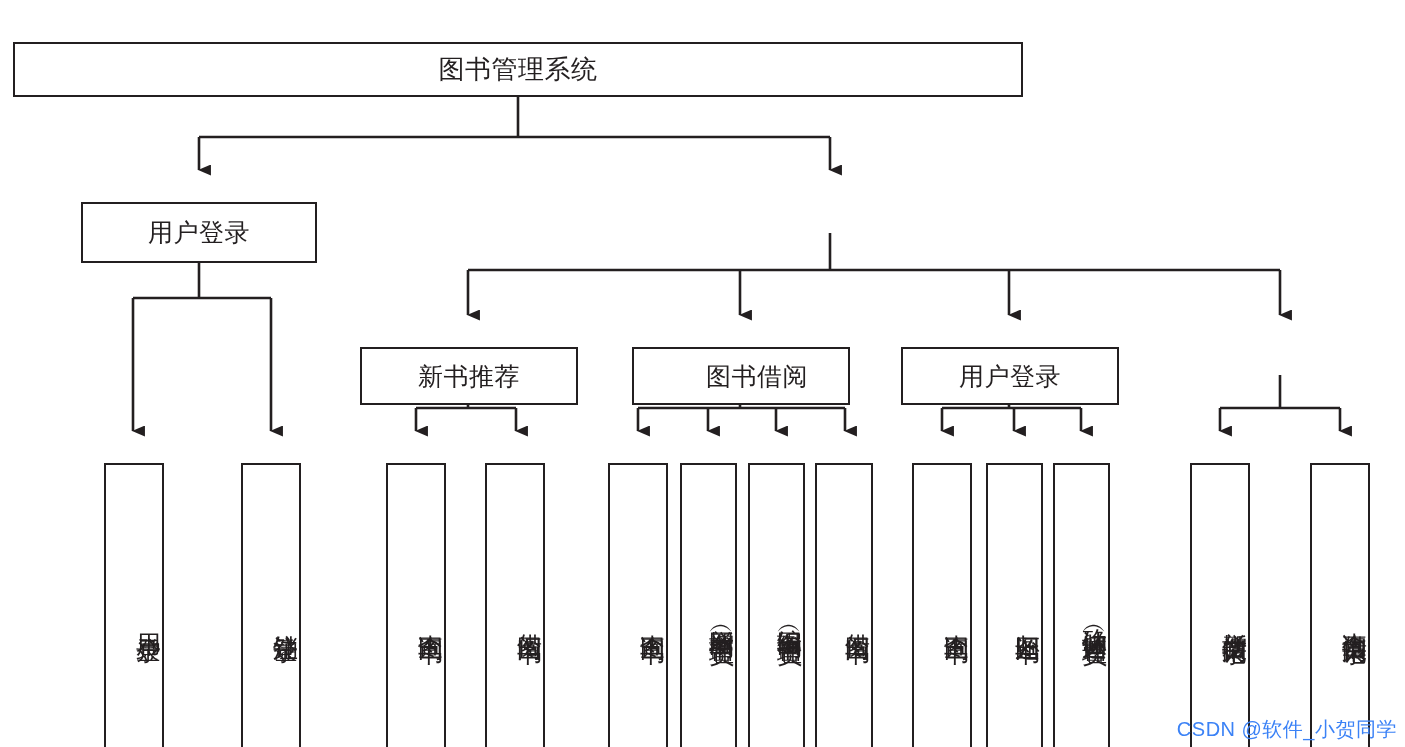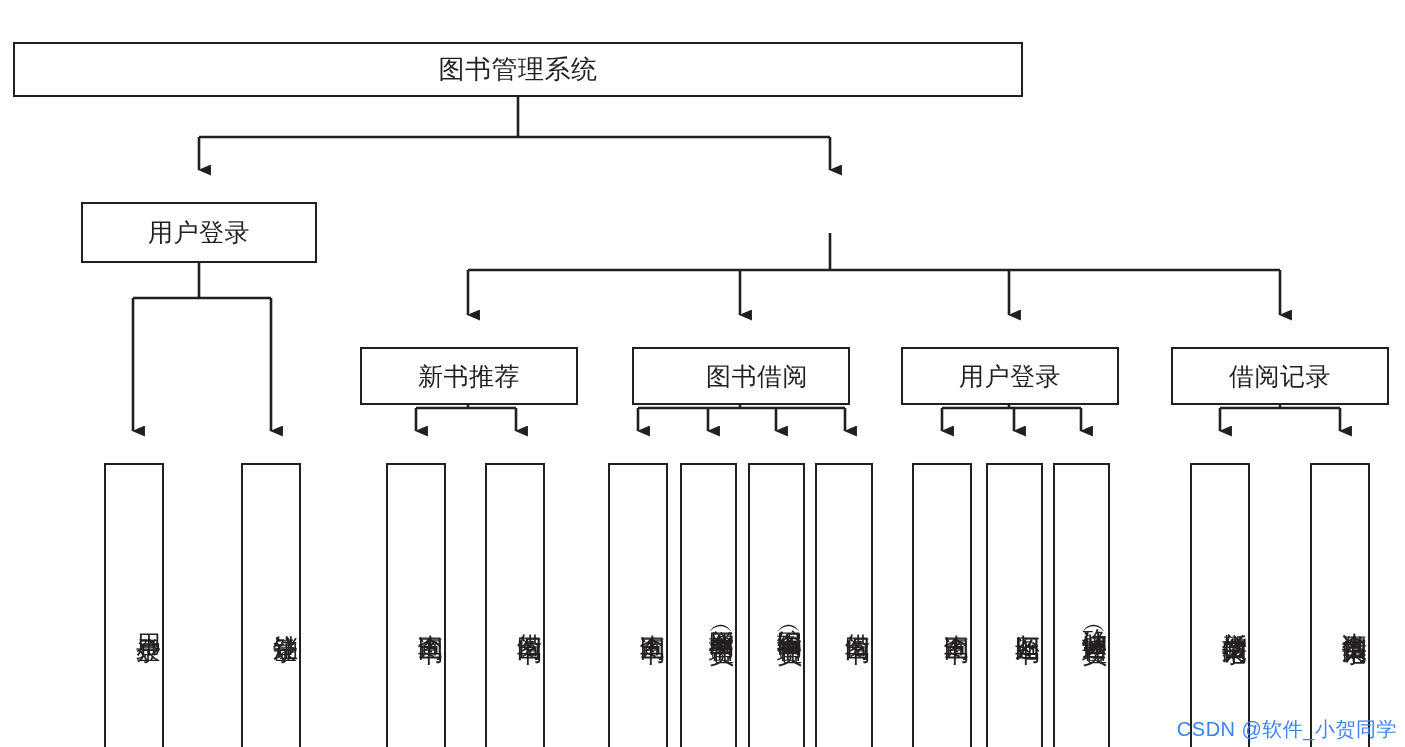--- a/index.html
+++ b/index.html
@@ -136,23 +136,20 @@
 
   <div class="node horiz" style="left:360px; top:317px; width:218px; height:58px;justify-content:center;">
     <span class="txt">新书推荐</span>
   </div>
   <div class="node horiz" style="left:632px; top:317px; width:218px; height:58px;padding-left:32px;">
     <span class="txt">图书借阅</span>
   </div>
   <div class="node horiz" style="left:901px; top:317px; width:218px; height:58px;">
     <span class="txt">用户登录</span>
   </div>
-  <div class="node horiz" style="left:1171px; top:317px; width:218px; height:58px;">
-    <span class="txt">借阅记录</span>
-  </div>
 
   <div class="node vert" style="left:104px; top:433px; width:60px; height:302px;">
     <span class="txt">用户登录</span>
   </div>
   <div class="node vert" style="left:241px; top:433px; width:60px; height:302px;">
     <span class="txt">注销登录</span>
   </div>
   <div class="node vert" style="left:386px; top:433px; width:60px; height:302px;">
     <span class="txt">查询图书</span>
   </div>

